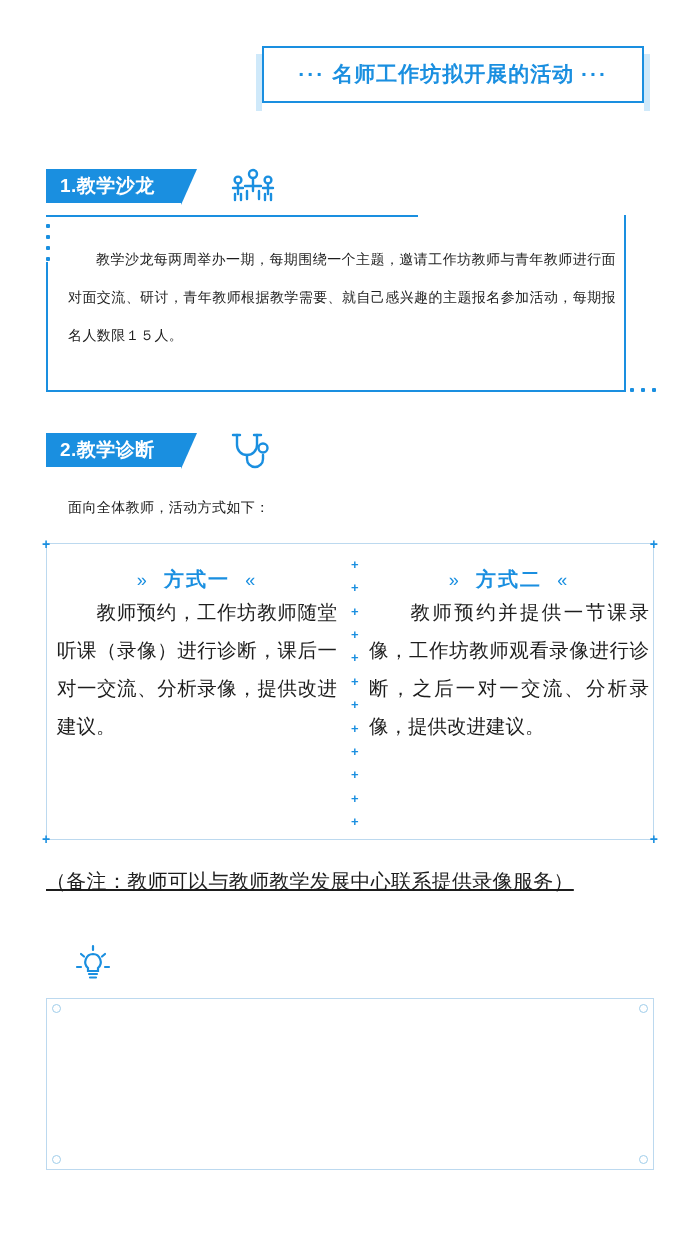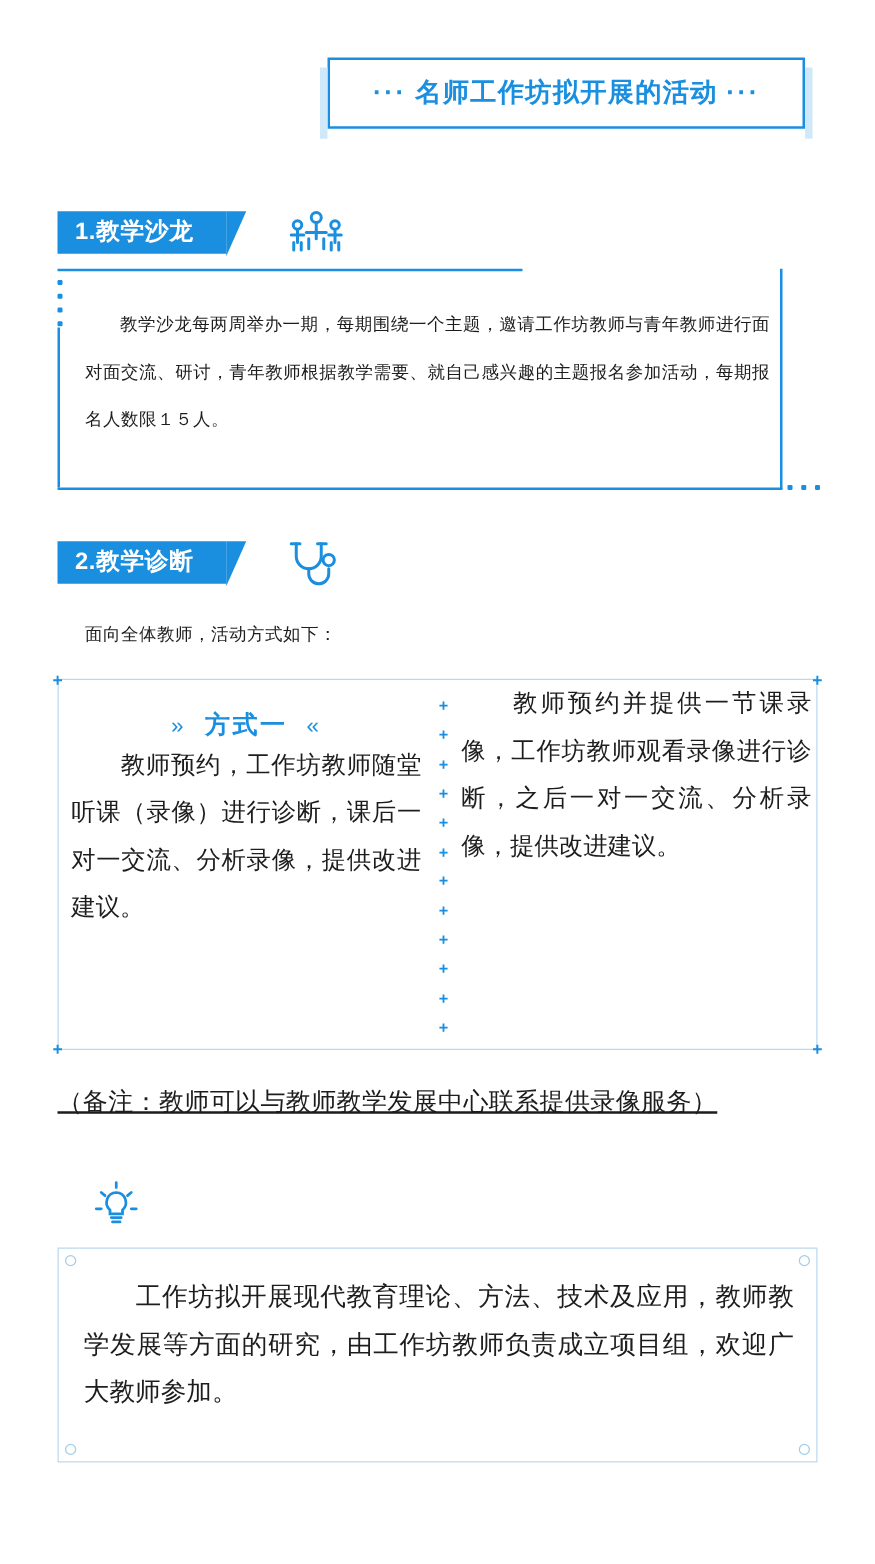--- a/index.html
+++ b/index.html
@@ -339,20 +339,25 @@
       <span>+</span>
     <span>+</span>
       <span>+</span>
       <span>+</span>
       <span>+</span>
       <span>+</span>
       <span>+</span>
   </div>
 
   <div class="col col-right">
+    <div class="col-title">
+      <span class="ang">»</span>
+      &nbsp;<span>方式二</span>&nbsp;
+      <span class="ang">«</span>
+    </div>
     <div class="col-body"><span class="indent"></span><span>教师预约并提供一节课录像，工作坊教师观看录像进行诊断，之后一对一交流、分析录像，提供改进建议。</span></div>
   </div>
 </div>
 
 <div class="note">（备注：教师可以与教师教学发展中心联系提供录像服务）</div>
 
 <div class="sec-head" style="left:46px; top:943px;">
   <span style="margin-left:26px;">
     <svg class="icon-svg" width="42" height="42" viewBox="0 0 42 42">
       <g stroke="#1a8fe0" stroke-width="2.2" fill="none" stroke-linecap="round">
@@ -362,14 +367,13 @@
       </g>
     </svg>
   </span>
 </div>
 
 <div class="s3-box">
   <span class="ring" style="left:5px; top:5px;"></span>
   <span class="ring" style="right:5px; top:5px;"></span>
   <span class="ring" style="left:5px; bottom:5px;"></span>
   <span class="ring" style="right:5px; bottom:5px;"></span>
-  <div class="s3-text"><span class="indent"></span><span>工作坊拟开展现代教育理论、方法、技术及应用，教师教学发展等方面的研究，由工作坊教师负责成立项目组，欢迎广大教师参加。</span></div>
 </div>
 
 </body></html>

